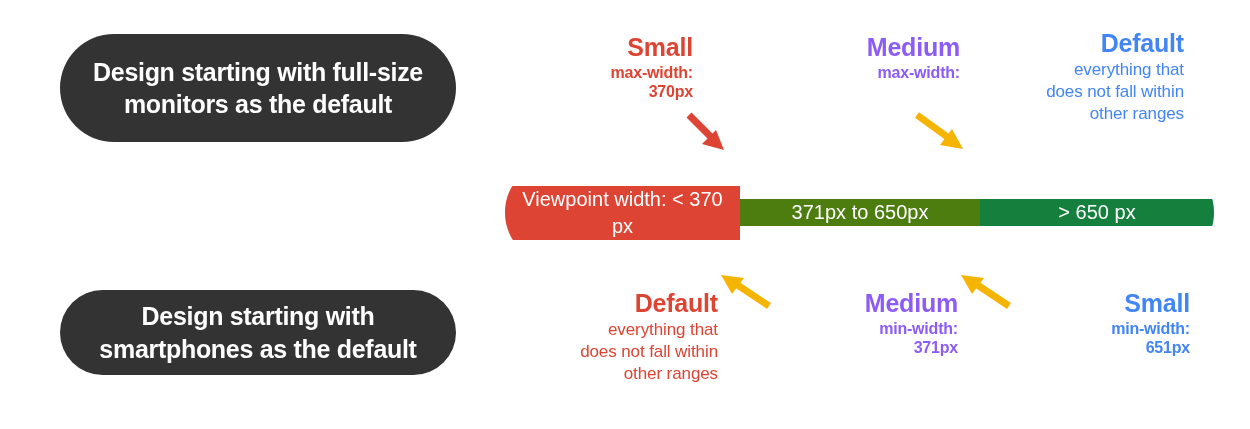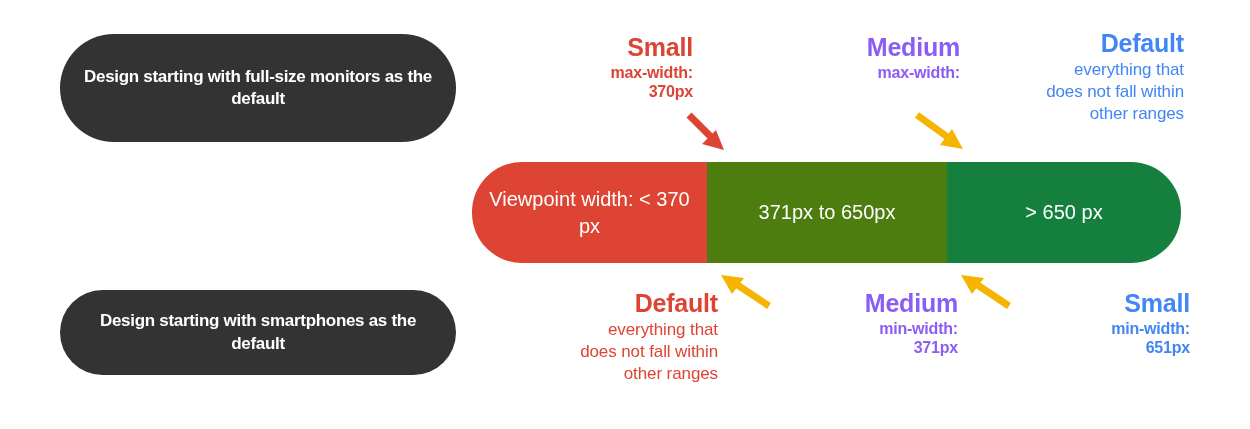--- a/index.html
+++ b/index.html
@@ -22,21 +22,21 @@
   .pill {
     position: absolute;
     background: #333333;
     border-radius: 56px;
     color: #ffffff;
     display: flex;
     align-items: center;
     justify-content: center;
     text-align: center;
     font-weight: bold;
-    font-size: 17px;
+    font-size: 25px;
     line-height: 1.3;
     letter-spacing: -0.3px;
     padding: 0 24px;
     box-sizing: border-box;
   }
   #pill-top {
     left: 60px;
     top: 34px;
     width: 396px;
     height: 108px;
@@ -44,27 +44,28 @@
   #pill-bottom {
     left: 60px;
     top: 290px;
     width: 396px;
     height: 85px;
   }
 
   
   #range-bar {
     position: absolute;
-    left: 472px;
+    left: 505px;
     top: 162px;
     width: 709px;
     height: 101px;
     display: flex;
     border-radius: 50px;
     overflow: hidden;
+    align-items: center;
   }
   .segment {
     display: flex;
     align-items: center;
     justify-content: center;
     text-align: center;
     color: #ffffff;
     font-size: 20px;
     line-height: 1.35;
     font-weight: normal;

